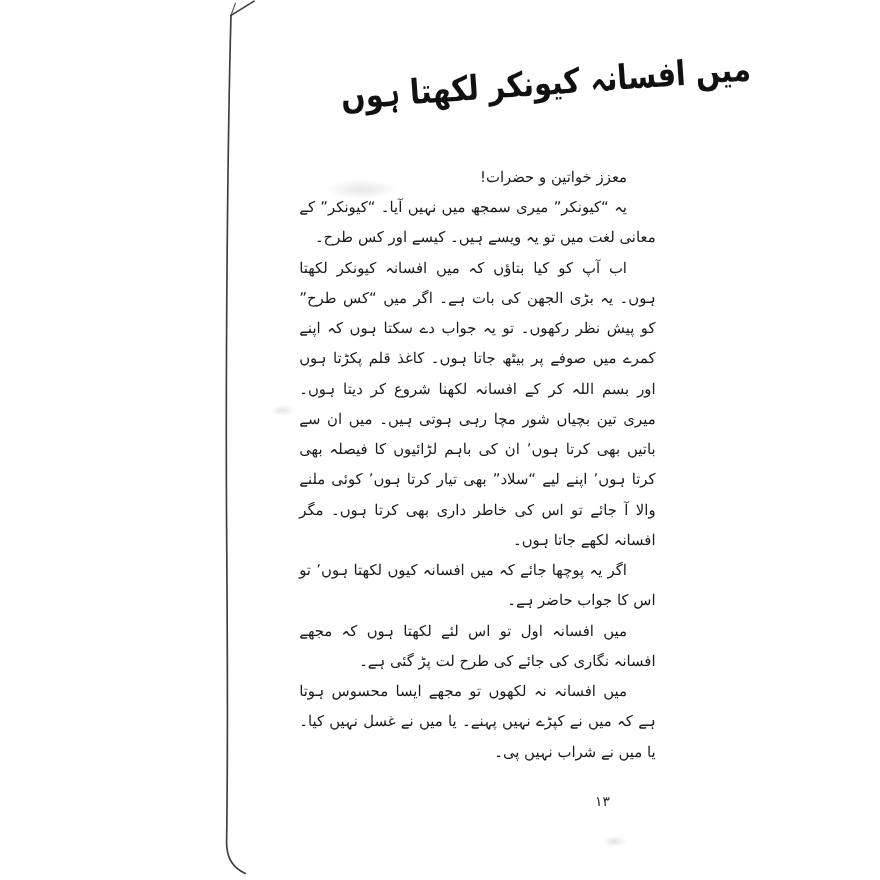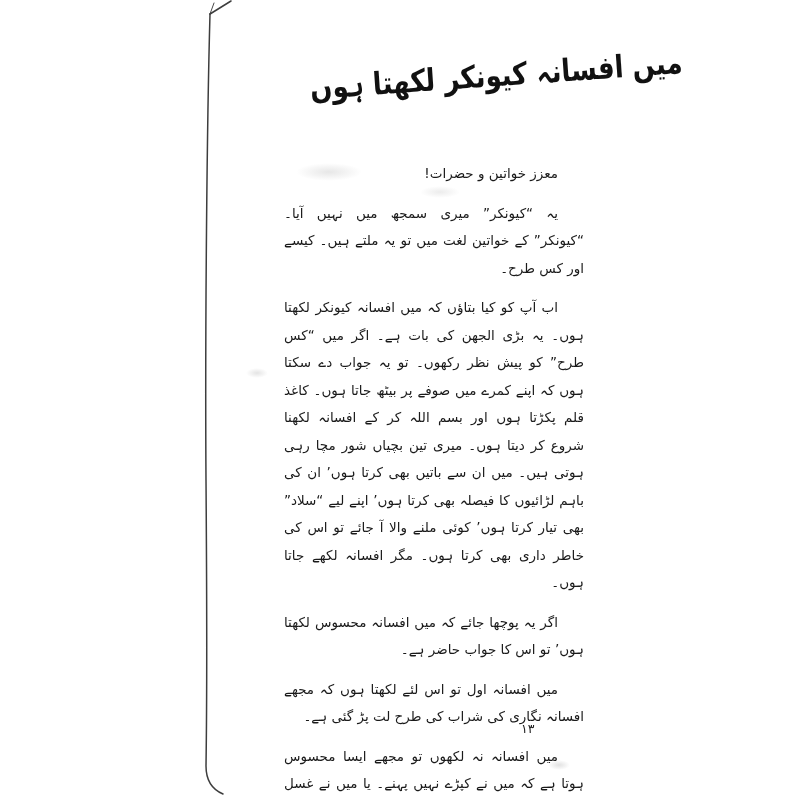--- a/index.html
+++ b/index.html
@@ -47,28 +47,28 @@
     left: 272px;
     width: 324px;
     direction: rtl;
     unicode-bidi: embed;
     text-align: justify;
     font-size: 13.5px;
     line-height: 27.5px;
     color: #1a1a1a;
   }
   .body-column p {
-    margin: 12px;
+    margin: 0;
     padding: 0;
     text-indent: 26px;
   }
   .page-number {
     position: absolute;
     top: 721px;
-    left: 521px;
+    left: 541px;
     direction: rtl;
     font-size: 12.5px;
     color: #222;
   }
   
   .smudge {
     position: absolute;
     border-radius: 50%;
     pointer-events: none;
   }
@@ -102,23 +102,23 @@
 
   <div class="smudge smudge-1"></div>
   <div class="smudge smudge-2"></div>
   <div class="smudge smudge-3"></div>
   <div class="smudge smudge-4"></div>
 
   <div class="chapter-title">میں افسانہ کیونکر لکھتا ہوں</div>
 
   <div class="body-column">
     <p>معزز خواتین و حضرات!</p>
-    <p>یہ “کیونکر” میری سمجھ میں نہیں آیا۔ “کیونکر” کے خواتین لغت میں تو یہ ملتے ہیں۔ کیسے اور کس طرح۔</p>
+    <p>یہ “کیونکر” میری سمجھ میں نہیں آیا۔ “کیونکر” کے معانی لغت میں تو یہ ویسے ہیں۔ کیسے اور کس طرح۔</p>
     <p>اب آپ کو کیا بتاؤں کہ میں افسانہ کیونکر لکھتا ہوں۔ یہ بڑی الجھن کی بات ہے۔ اگر میں “کس طرح” کو پیش نظر رکھوں۔ تو یہ جواب دے سکتا ہوں کہ اپنے کمرے میں صوفے پر بیٹھ جاتا ہوں۔ کاغذ قلم پکڑتا ہوں اور بسم اللہ کر کے افسانہ لکھنا شروع کر دیتا ہوں۔ میری تین بچیاں شور مچا رہی ہوتی ہیں۔ میں ان سے باتیں بھی کرتا ہوں’ ان کی باہم لڑائیوں کا فیصلہ بھی کرتا ہوں’ اپنے لیے “سلاد” بھی تیار کرتا ہوں’ کوئی ملنے والا آ جائے تو اس کی خاطر داری بھی کرتا ہوں۔ مگر افسانہ لکھے جاتا ہوں۔</p>
-    <p>اگر یہ پوچھا جائے کہ میں افسانہ محسوس لکھتا ہوں’ تو اس کا جواب حاضر ہے۔</p>
-    <p>میں افسانہ اول تو اس لئے لکھتا ہوں کہ مجھے افسانہ نگاری کی شراب کی طرح لت پڑ گئی ہے۔</p>
+    <p>اگر یہ پوچھا جائے کہ میں افسانہ کیوں لکھتا ہوں’ تو اس کا جواب حاضر ہے۔</p>
+    <p>میں افسانہ اول تو اس لئے لکھتا ہوں کہ مجھے افسانہ نگاری کی جائے کی طرح لت پڑ گئی ہے۔</p>
     <p>میں افسانہ نہ لکھوں تو مجھے ایسا محسوس ہوتا ہے کہ میں نے کپڑے نہیں پہنے۔ یا میں نے غسل نہیں کیا۔ یا میں نے شراب نہیں پی۔</p>
 
   </div>
 
   <div class="page-number">۱۳</div>
 
 </div>
 
 </body></html>

